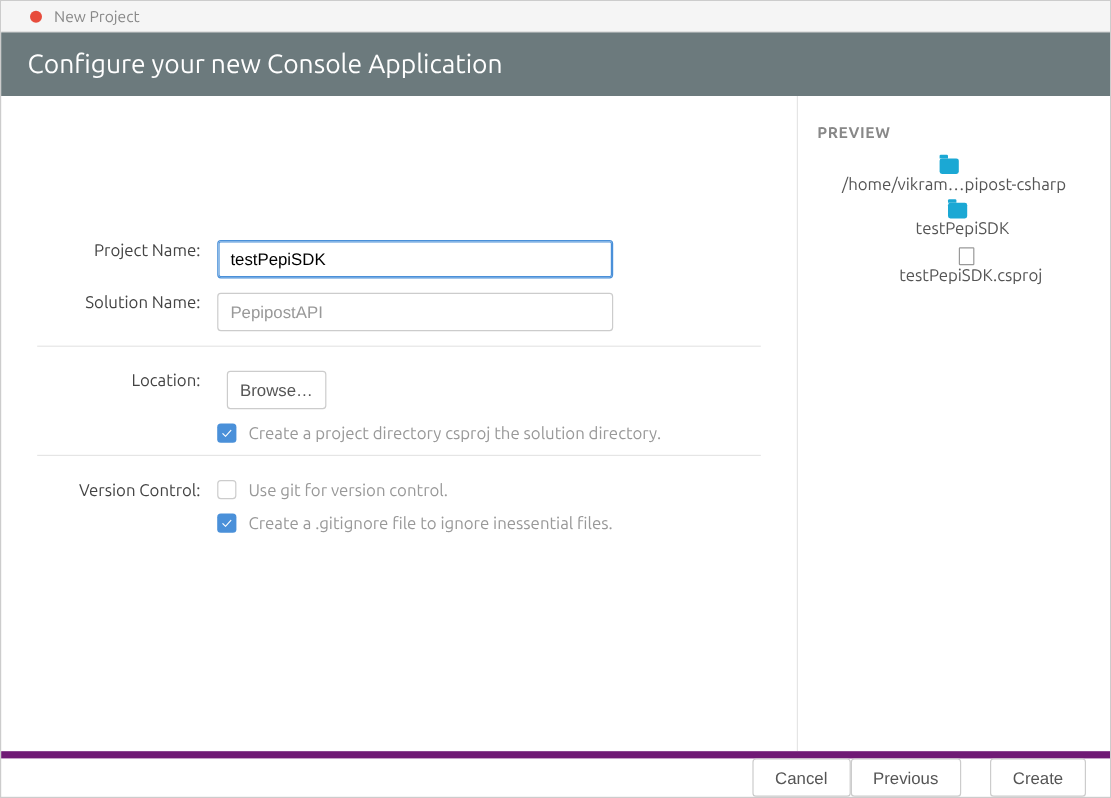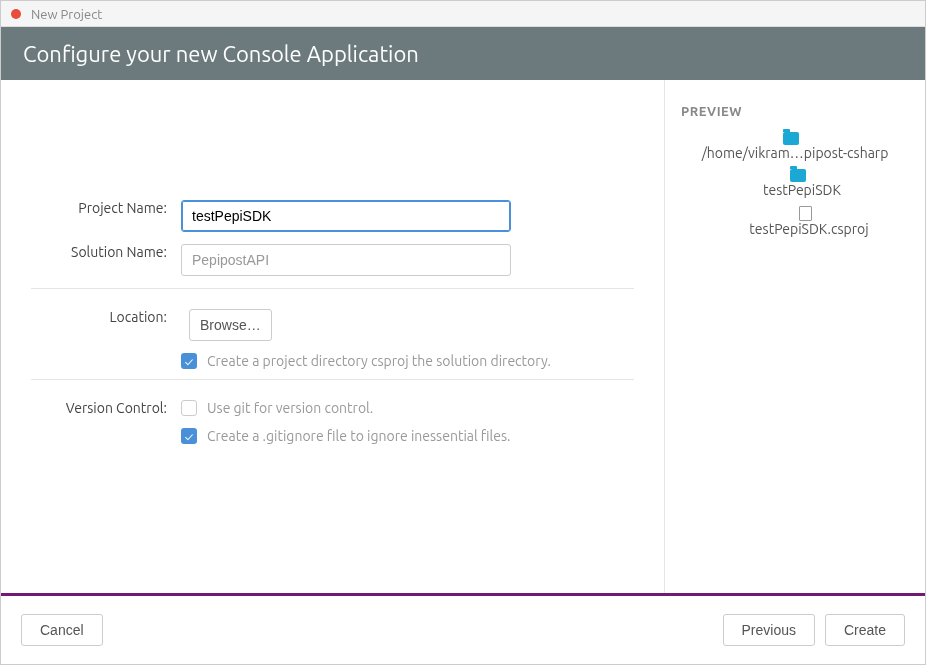--- a/index.html
+++ b/index.html
@@ -22,21 +22,21 @@
       display: flex;
       flex-direction: column;
       border: 1px solid #ccc;
       background: #fff;
     }
     .titlebar {
       height: 26px;
       background: #f5f5f5;
       display: flex;
       align-items: center;
-      padding: 0 10px;
+      padding: 0 24px;
       border-bottom: 1px solid #ddd;
     }
     .titlebar-dot {
       width: 10px;
       height: 10px;
       border-radius: 50%;
       background: #e74c3c;
       margin-right: 10px;
     }
     .titlebar-title {
@@ -176,28 +176,28 @@
     .file-icon {
       width: 13px;
       height: 15px;
       border: 1px solid #999;
       background: #fff;
       border-radius: 1px;
       margin-right: 8px;
       flex-shrink: 0;
     }
     .footer {
-      border-top: 3px solid #701a75;
-      padding: 18px 20px;
-      display: flex;
-      justify-content: space-between;
+      border-top: 6px solid #701a75;
+      padding: 0 20px;
+      display: flex;
+      justify-content: flex-end;
     }
     .footer-right {
       display: flex;
-      gap: 10px;
+      gap: 24px;
     }
     .footer-btn {
       height: 32px;
       padding: 0 18px;
       background: #fff;
       border: 1px solid #ccc;
       border-radius: 3px;
       color: #555;
       cursor: pointer;
       font-size: 14px;

